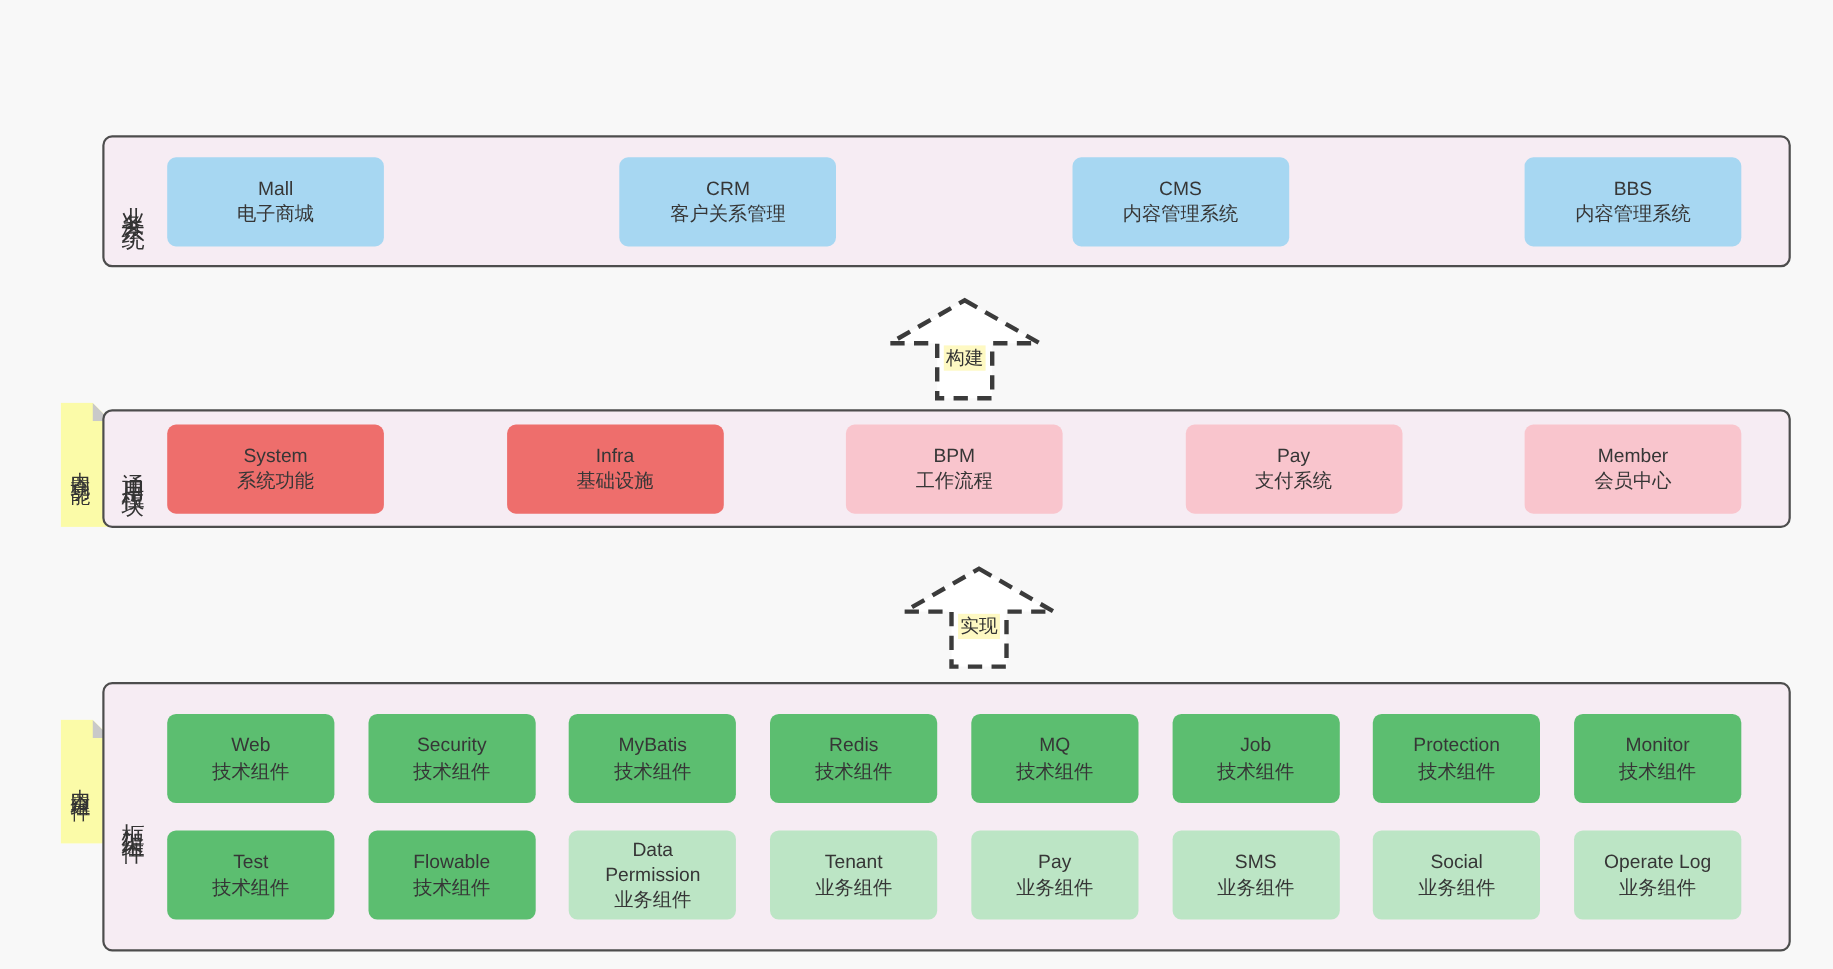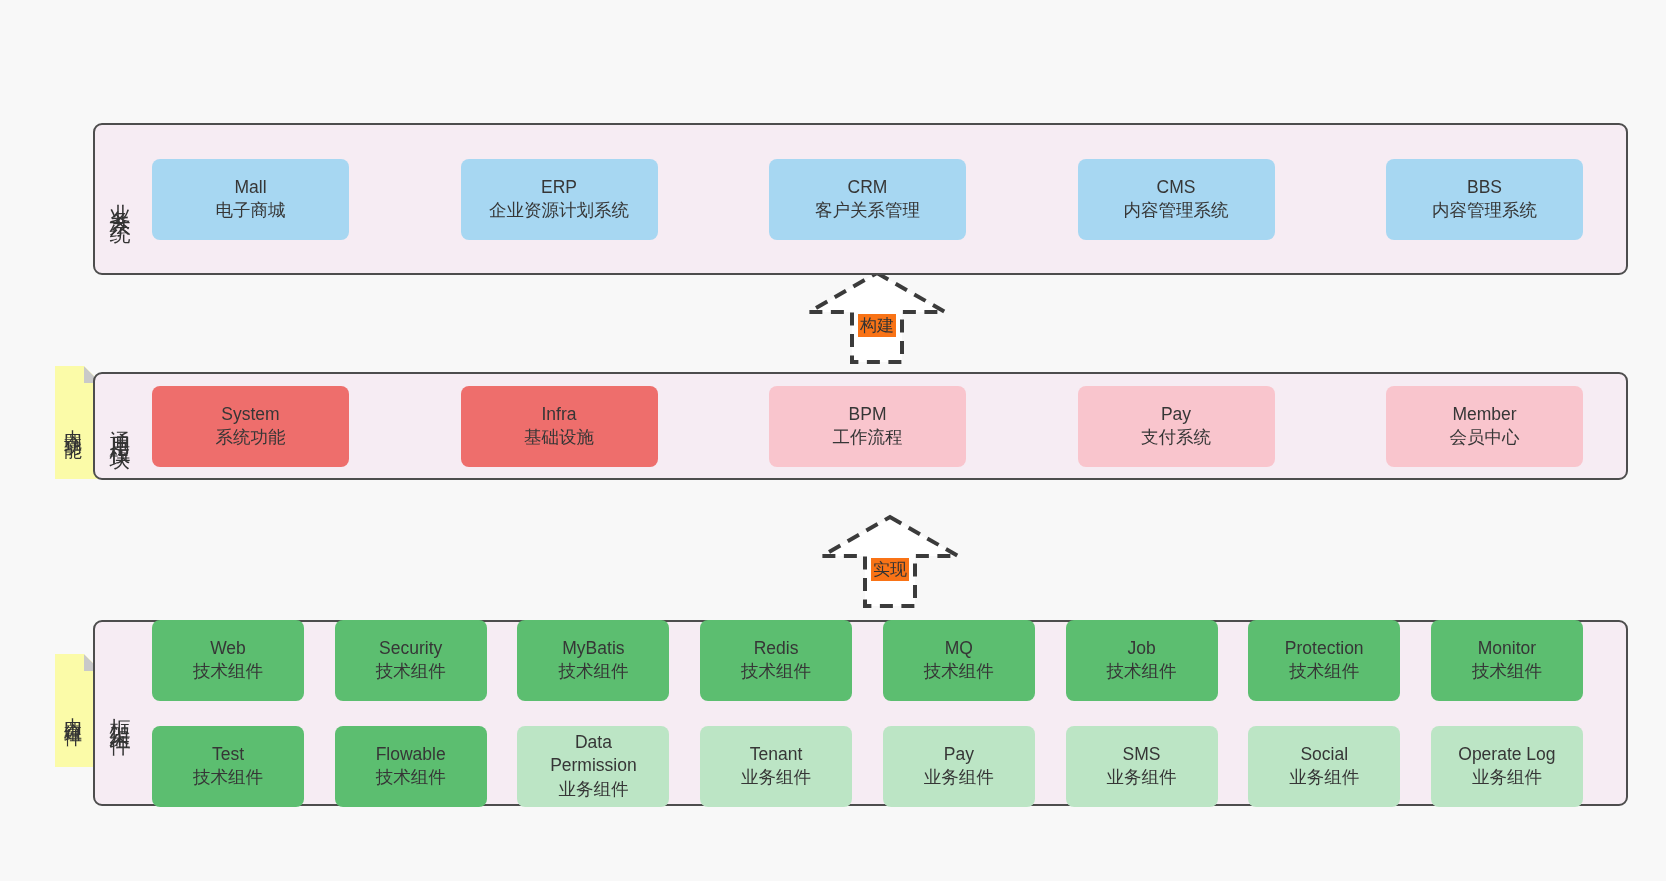--- a/index.html
+++ b/index.html
@@ -4,23 +4,23 @@
 <style>
   html,body { margin:0; padding:0; background:#f8f8f8; }
   body { font-family:"Liberation Sans","DejaVu Sans",sans-serif; color:#333; }
   #canvas { position:relative; width:1666px; height:881px; background:#f8f8f8; overflow:hidden; }
 
   
   .band {
     position:absolute; left:93px; width:1535px; box-sizing:border-box;
     background:#f6ecf3; border:2px solid #4d4d4d; border-radius:9px; z-index:2;
   }
-  #band-1 { top:123px; height:152px;text-decoration:underline; }
+  #band-1 { top:123px; height:120px;text-decoration:underline; }
   #band-2 { top:372px; height:108px; }
-  #band-3 { top:620px; height:186px; }
+  #band-3 { top:620px; height:245px; }
 
   .band-label {
     position:absolute; left:11px; top:50%; transform:translateY(-50%);
     writing-mode:vertical-lr; text-orientation:upright;
     font-size:21px; letter-spacing:6px; color:#333; white-space:nowrap;
   }
 
   .band-rows { position:absolute; left:57px; right:43px; top:0; bottom:0;
     display:flex; flex-direction:column; justify-content:center; gap:25px; }
   .band-row { display:flex; justify-content:space-between; }
@@ -38,21 +38,21 @@
   .green { background:#5cbe70; }
   .lgreen{ background:#bce5c5; }
 
   
   .arrow { position:absolute; width:142px; height:100px; z-index:1; }
   #arrow-1 { left:806px; top:268px; }
   #arrow-2 { left:819px; top:512px; }
   .arrow svg { display:block; width:142px; height:100px; }
   .arrow-label {
     position:absolute; left:50%; top:46px; transform:translateX(-50%);
-    background:#f97316; padding:0 2px; font-size:17px; color:#333; white-space:nowrap;
+    background:#fef9c3; padding:0 2px; font-size:17px; color:#333; white-space:nowrap;
   }
 
   
   .sticky {
     position:absolute; left:55px; width:46px; height:113px; z-index:1;
     background:#fbfba8;
     clip-path:polygon(0 0, 29px 0, 46px 17px, 46px 100%, 0 100%);
   }
   #sticky-1 { top:366px; }
   #sticky-2 { top:654px; }
@@ -97,24 +97,20 @@
 
   <div class="band" id="band-1">
     <div class="band-label">业务系统</div>
     <div class="band-rows">
       <div class="band-row">
         <div class="box w6 blue">
           <div>Mall</div>
           <div>电子商城</div>
         </div>
         <div class="box w6 blue">
-          <div>ERP</div>
-          <div>企业资源计划系统</div>
-        </div>
-        <div class="box w6 blue">
           <div>CRM</div>
           <div>客户关系管理</div>
         </div>
         <div class="box w6 blue">
           <div>CMS</div>
           <div>内容管理系统</div>
         </div>
         <div class="box w6 blue">
           <div>BBS</div>
           <div>内容管理系统</div>

